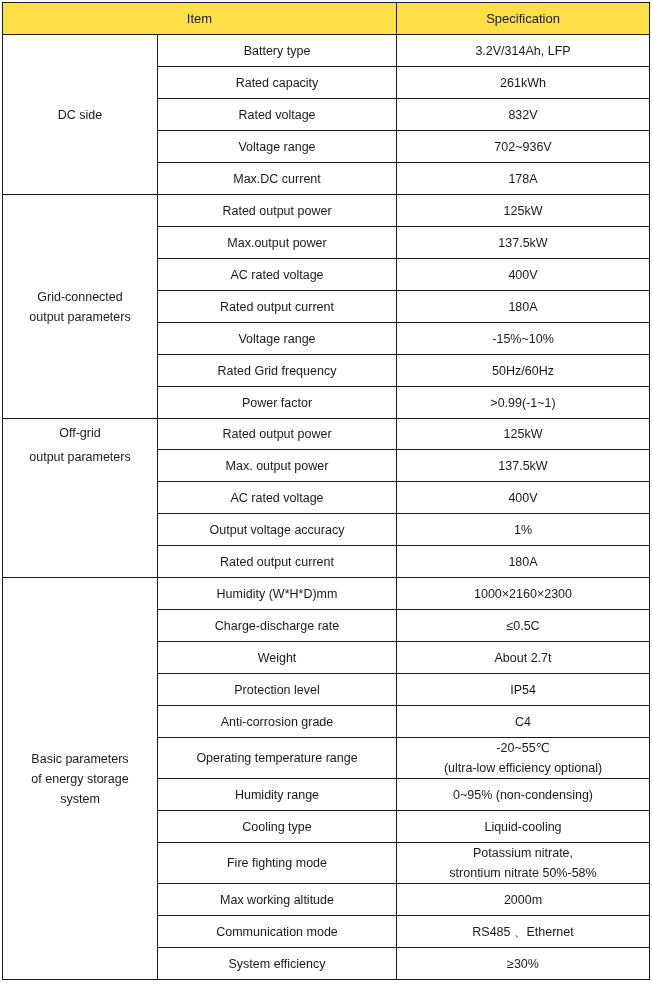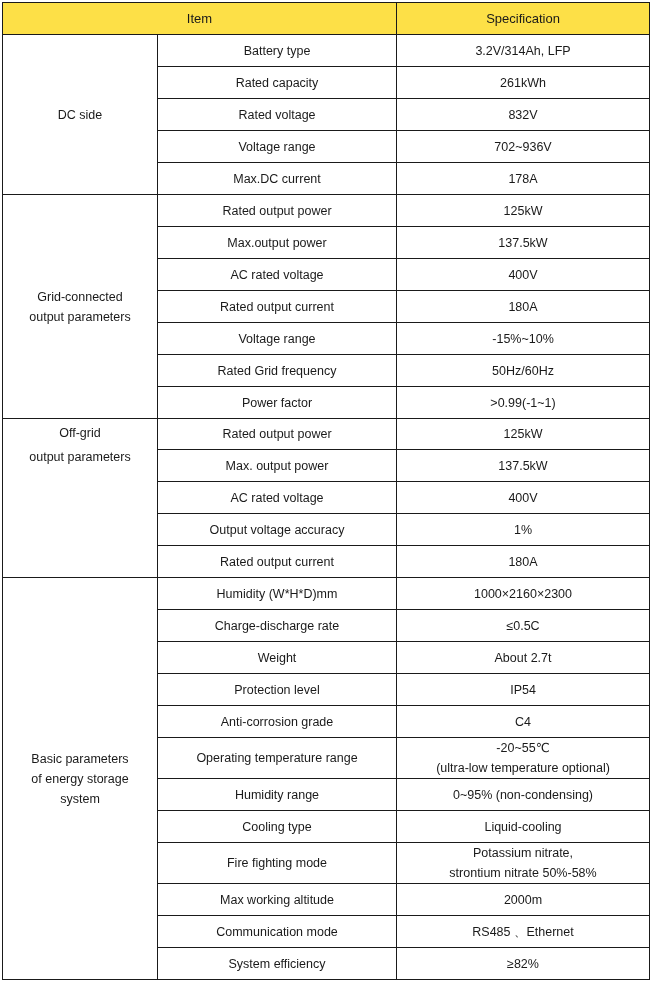--- a/index.html
+++ b/index.html
@@ -198,21 +198,21 @@
     <tr class="r32">
       <td>Anti-corrosion grade</td>
       <td class="val">
           <span>C4</span>
         </td>
     </tr>
     <tr class="r41">
       <td>Operating temperature range</td>
       <td class="val">
         <span>-20~55℃</span>
-        <span>(ultra-low temperature optional)</span>
+        <span>(ultra-low efficiency optional)</span>
       </td>
     </tr>
     <tr class="r32">
       <td>Humidity range</td>
       <td class="val">
           <span>0~95% (non-condensing)</span>
         </td>
     </tr>
     <tr class="r32">
       <td>Cooling type</td>
@@ -235,17 +235,17 @@
     </tr>
     <tr class="r32">
       <td>Communication mode</td>
       <td class="val">
           <span>RS485 、Ethernet</span>
         </td>
     </tr>
     <tr class="r32">
       <td>System efficiency</td>
       <td class="val">
-          <span>≥82%</span>
+          <span>≥30%</span>
         </td>
     </tr>
   </tbody>
 </table>
 
 </body></html>

